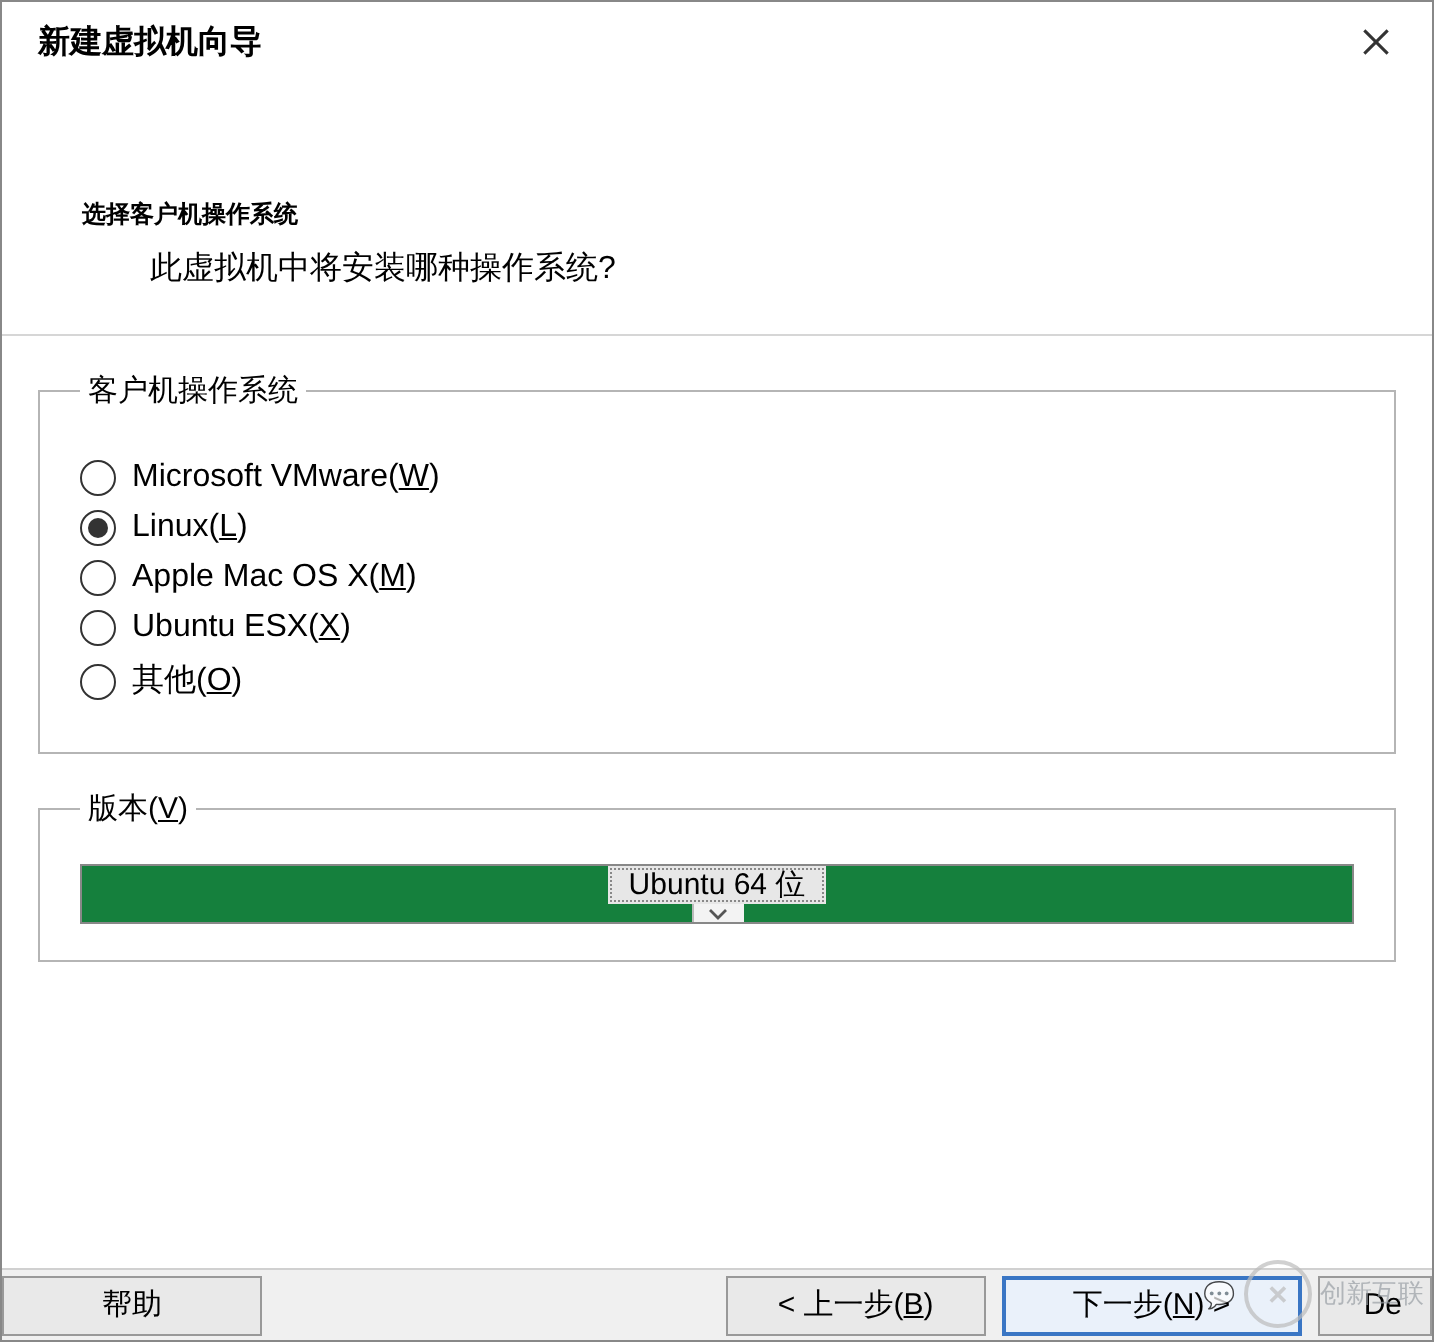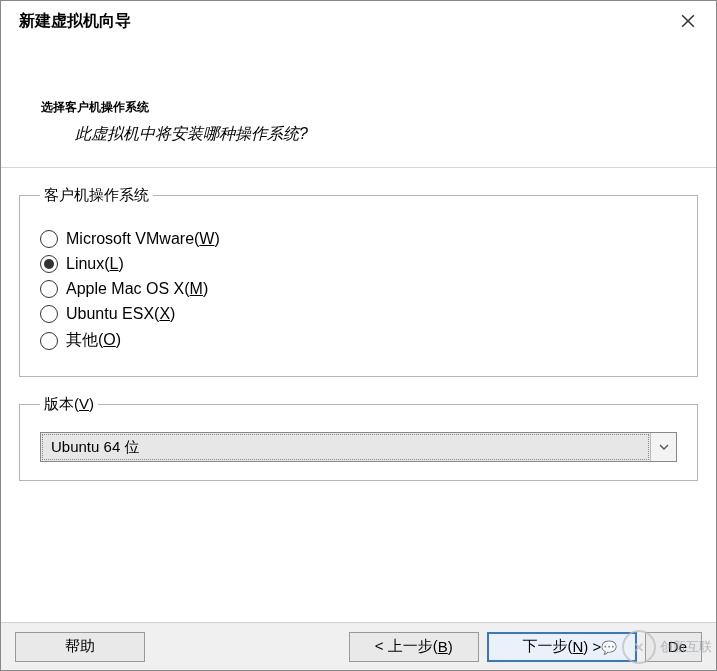--- a/index.html
+++ b/index.html
@@ -4,36 +4,36 @@
   <style>
     * { box-sizing: border-box; margin: 0; padding: 0; }
     html, body { width: 717px; height: 671px; font-family: "Segoe UI", "Microsoft YaHei", Tahoma, sans-serif; font-size: 15px; color: #000; background: #fff; }
     .window { width: 717px; height: 671px; border: 1px solid #888; background: #fff; display: flex; flex-direction: column; position: relative; }
     .titlebar { height: 40px; display: flex; align-items: center; padding: 0 8px 0 18px; font-weight: bold; }
     .title-text { flex: 1; font-size: 16px; }
     .close-btn { width: 40px; height: 40px; display: flex; align-items: center; justify-content: center; cursor: pointer; }
     .close-btn svg { width: 14px; height: 14px; }
     .header-area { padding: 12px 18px 22px 40px; }
     .header-title { font-weight: 700; font-size: 12px; margin-bottom: 8px; margin-top: 46px; }
-    .header-sub { padding-left: 34px; font-size: 16px; font-style: italic; }
+    .header-sub { padding-left: 34px; font-size: 16px; }
     .sep { border-top: 1px solid #d6d6d6; }
     .body-area { flex: 1; padding: 14px 18px 0 18px; background: #fafafa00; }
     fieldset { border: 1px solid #b5b5b5; margin-top: 4px; padding: 18px 20px 18px 20px; background: #fff0; }
     legend { padding: 0 4px; font-size: 15px; }
     .radio-row { display: flex; align-items: center; margin: 7px 0; font-size: 16px; cursor: pointer; }
     .radio-circle { width: 18px; height: 18px; border: 1.5px solid #333; border-radius: 50%; margin-right: 8px; display: inline-flex; align-items: center; justify-content: center; flex-shrink: 0; }
     .radio-dot { width: 10px; height: 10px; border-radius: 50%; background: #333; display: none; }
     .radio-row.selected .radio-dot { display: block; }
     .u { text-decoration: underline; }
     .version-fs { margin-top: 18px; }
-    .combo { height: 30px; border: 1px solid #888; background: #14b8a6; display: flex; align-items: center; position: relative; }
+    .combo { height: 30px; border: 1px solid #888; background: #15803d; display: flex; align-items: center; position: relative; flex-direction: column; }
     .combo-text { flex: 1; padding: 0 10px; font-size: 15px; background:#e7e7e7; height:100%; display:flex; align-items:center; outline:1px dotted #888; outline-offset:-2px; }
     .combo-arrow { width: 26px; height: 100%; border-left: 1px solid #bbb; display:flex; align-items:center; justify-content:center; background:#f3f3f3; cursor:pointer; }
     .combo-arrow svg { width:10px; height:6px; }
-    .footer { height: 48px; border-top: 1px solid #d0d0d0; background:#f0f0f0; display:flex; align-items:center; padding: 0 14px; gap: 10px; position:relative; }
+    .footer { height: 36px; border-top: 1px solid #d0d0d0; background:#f0f0f0; display:flex; align-items:center; padding: 0 0; gap: 10px; position:relative; }
     .btn { height: 30px; min-width: 130px; border: 1px solid #999; background: #e9e9e9; font-size: 15px; cursor: pointer; display:inline-flex; align-items:center; justify-content:center; padding: 0 14px; }
     .btn.primary { border: 2px solid #3a76c4; background: #eaf1fa; min-width: 150px; }
     .footer-spacer { flex: 1; }
     .footer-right { display:flex; align-items:center; gap: 8px; }
     .watermark { position:absolute; right:4px; bottom:6px; font-size:13px; color:#9aa0a6; display:flex; align-items:center; gap:4px; pointer-events:none; opacity:.7; }
     .watermark-icon { width:34px; height:34px; border:2px solid #bcbcbc; border-radius:50%; display:flex; align-items:center; justify-content:center; font-weight:700; color:#bcbcbc; }
     .last-btn { min-width: auto; padding-left: 22px; position:relative; }
   </style>
 </head>
 <body>

